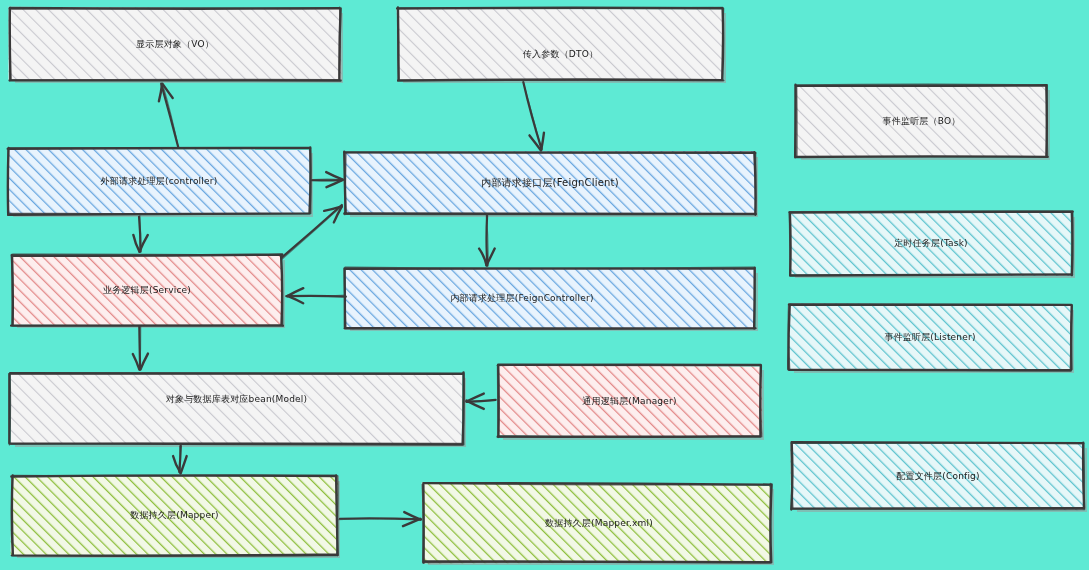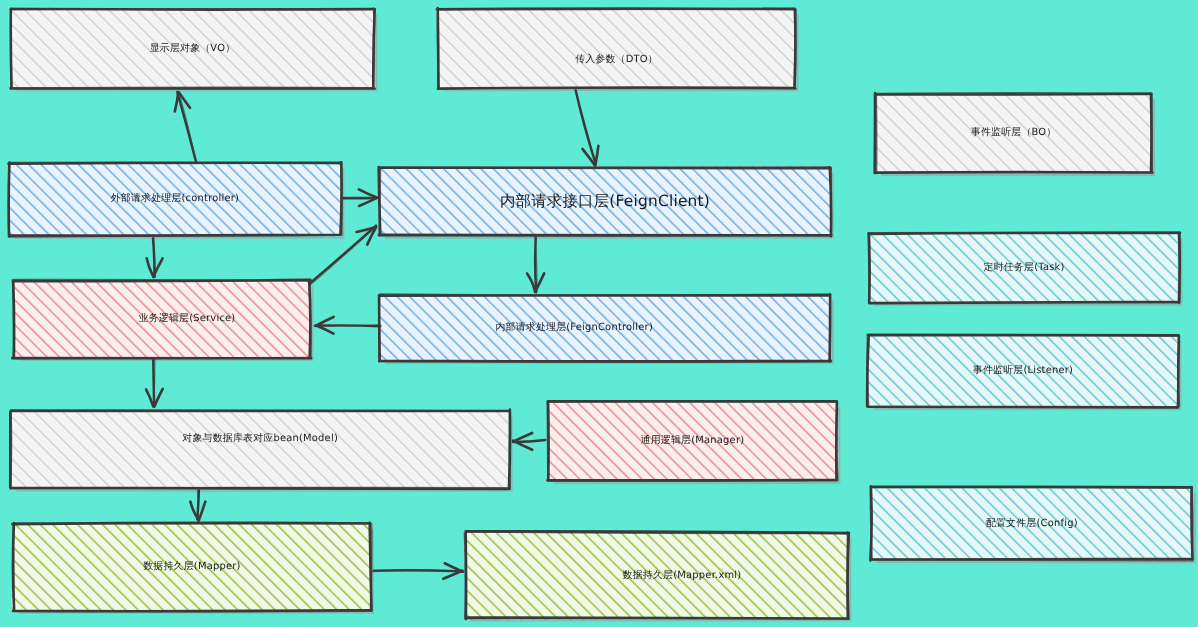--- a/index.html
+++ b/index.html
@@ -206,34 +206,34 @@
 
   <div id="labels-layer">
       <div class="node-label" style="left: 10px; top: 8px; width: 330px; height: 72px; font-size: 9px;">显示层对象（VO）</div>
       <div class="node-hit" style="left: 10px; top: 8px; width: 330px; height: 72px;"></div>
       <div class="node-label" style="left: 398px; top: 8px; width: 325px; height: 92px; font-size: 9px;">传入参数（DTO）</div>
       <div class="node-hit" style="left: 398px; top: 8px; width: 325px; height: 72px;"></div>
       <div class="node-label" style="left: 796px; top: 85px; width: 251px; height: 72px; font-size: 9px;">事件监听层（BO）</div>
       <div class="node-hit" style="left: 796px; top: 85px; width: 251px; height: 72px;"></div>
       <div class="node-label" style="left: 8px; top: 148px; width: 302px; height: 66px; font-size: 9px;">外部请求处理层(controller)</div>
       <div class="node-hit" style="left: 8px; top: 148px; width: 302px; height: 66px;"></div>
-      <div class="node-label" style="left: 345px; top: 152px; width: 410px; height: 62px; font-size: 14px;">内部请求接口层(FeignClient)</div>
+      <div class="node-label" style="left: 345px; top: 152px; width: 410px; height: 62px; font-size: 10px;">内部请求接口层(FeignClient)</div>
       <div class="node-hit" style="left: 345px; top: 152px; width: 410px; height: 62px;"></div>
       <div class="node-label" style="left: 790px; top: 212px; width: 282px; height: 63px; font-size: 9px;">定时任务层(Task)</div>
       <div class="node-hit" style="left: 790px; top: 212px; width: 282px; height: 63px;"></div>
-      <div class="node-label" style="left: 12px; top: 255px; width: 270px; height: 70px; font-size: 9px; padding-left: 23px;">业务逻辑层(Service)</div>
+      <div class="node-label" style="left: 12px; top: 255px; width: 270px; height: 70px; font-size: 9px;">业务逻辑层(Service)</div>
       <div class="node-hit" style="left: 12px; top: 255px; width: 270px; height: 70px;"></div>
       <div class="node-label" style="left: 345px; top: 268px; width: 354px; height: 60px; font-size: 9px;">内部请求处理层(FeignController)</div>
       <div class="node-hit" style="left: 345px; top: 268px; width: 410px; height: 60px;"></div>
       <div class="node-label" style="left: 789px; top: 305px; width: 282px; height: 65px; font-size: 9px;">事件监听层(Listener)</div>
       <div class="node-hit" style="left: 789px; top: 305px; width: 282px; height: 65px;"></div>
       <div class="node-label" style="left: 10px; top: 373px; width: 453px; height: 52px; font-size: 9px;">对象与数据库表对应bean(Model)</div>
       <div class="node-hit" style="left: 10px; top: 373px; width: 453px; height: 71px;"></div>
       <div class="node-label" style="left: 498px; top: 365px; width: 263px; height: 72px; font-size: 9px; border-radius: 22px;">通用逻辑层(Manager)</div>
       <div class="node-hit" style="left: 498px; top: 365px; width: 263px; height: 72px;"></div>
       <div class="node-label" style="left: 792px; top: 443px; width: 292px; height: 66px; font-size: 9px;">配置文件层(Config)</div>
       <div class="node-hit" style="left: 792px; top: 443px; width: 292px; height: 66px;"></div>
       <div class="node-label" style="left: 12px; top: 476px; width: 325px; height: 79px; font-size: 9px;">数据持久层(Mapper)</div>
       <div class="node-hit" style="left: 12px; top: 476px; width: 325px; height: 79px;"></div>
-      <div class="node-label" style="left: 446px; top: 484px; width: 348px; height: 78px; font-size: 9px;">数据持久层(Mapper.xml)</div>
+      <div class="node-label" style="left: 425px; top: 484px; width: 348px; height: 78px; font-size: 9px;">数据持久层(Mapper.xml)</div>
       <div class="node-hit" style="left: 423px; top: 484px; width: 348px; height: 78px;"></div>
     </div>
 </div>
 
 </body></html>

